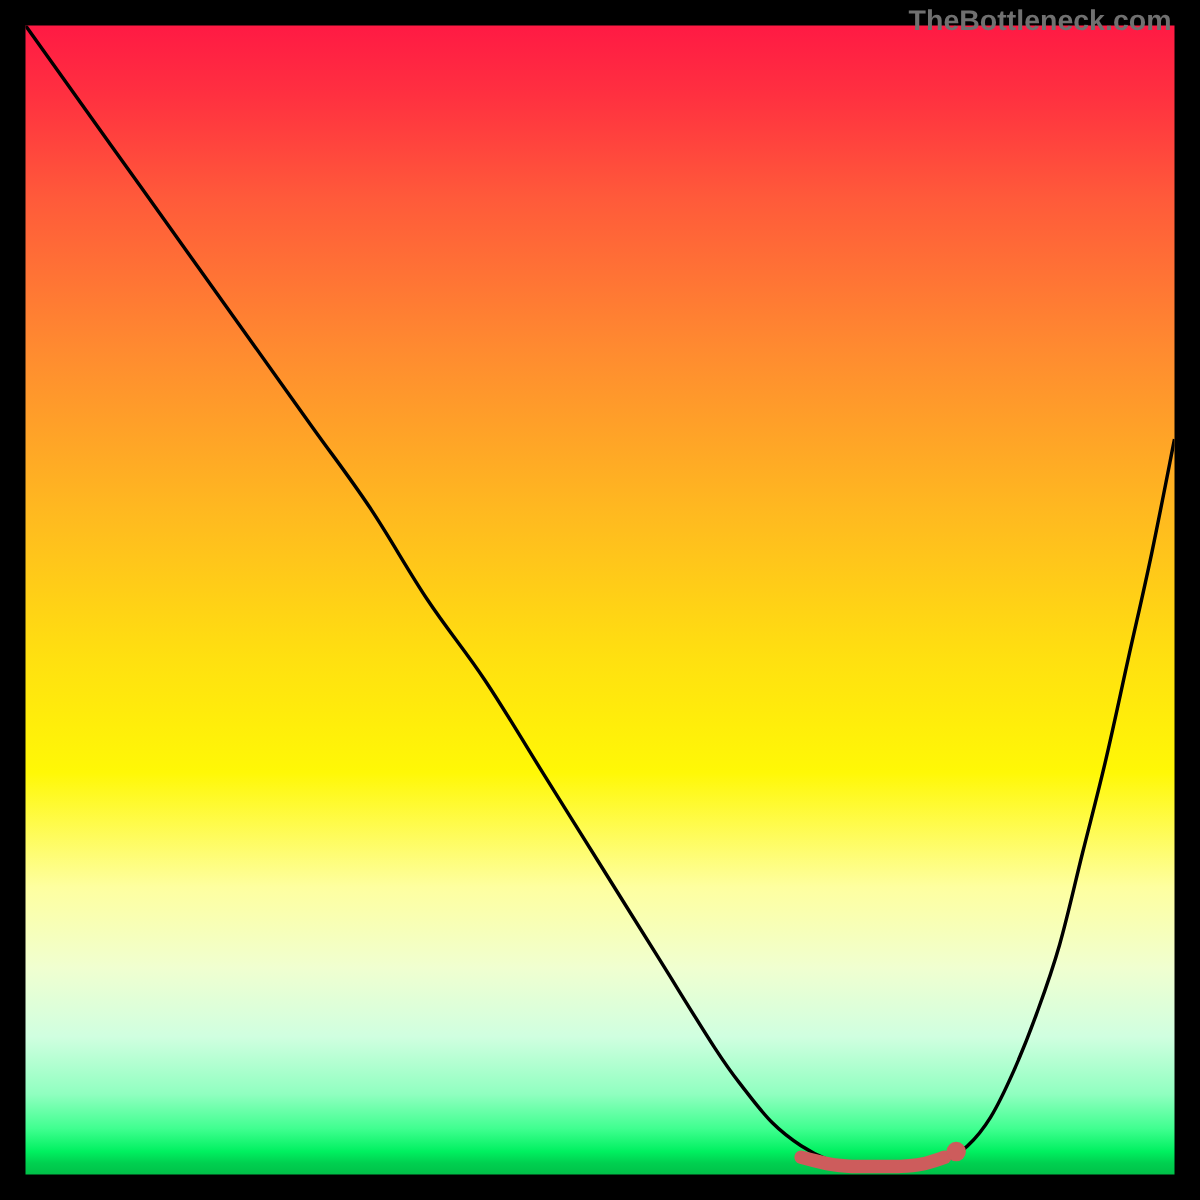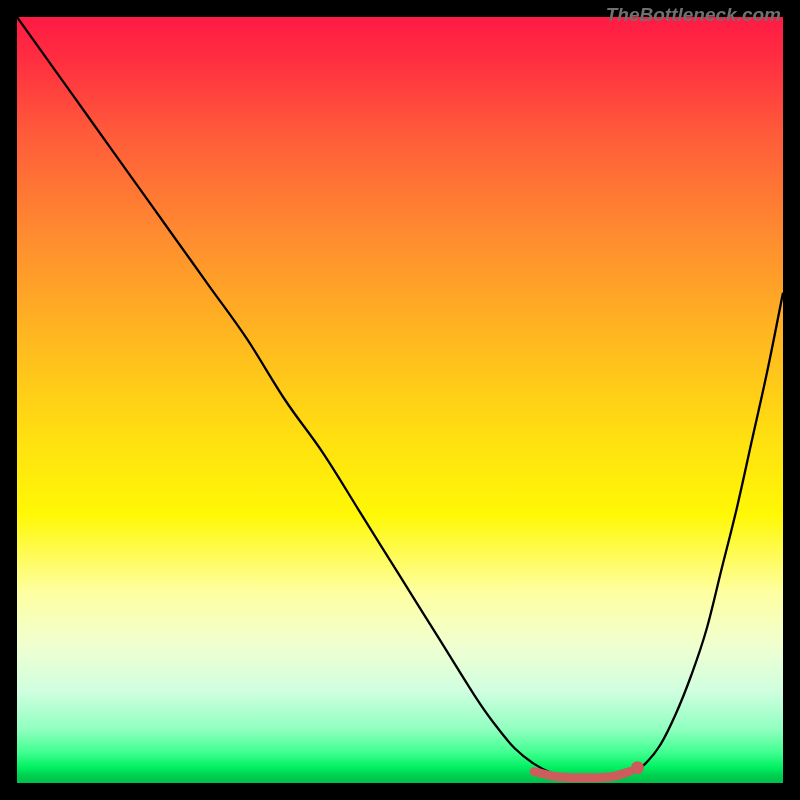--- a/index.html
+++ b/index.html
@@ -9,21 +9,20 @@
     height: 800px;
     overflow: hidden;
     background: #000;
     font-family: Arial, sans-serif;
   }
   .chart-container {
     position: relative;
     width: 800px;
     height: 800px;
     background: #000;
-    font-style: italic;
   }
   .plot-area {
     position: absolute;
     left: 17px;
     top: 17px;
     width: 766px;
     height: 766px;
     background: linear-gradient(to bottom,
       #ff1a44 0%,
       #ff3040 6%,

